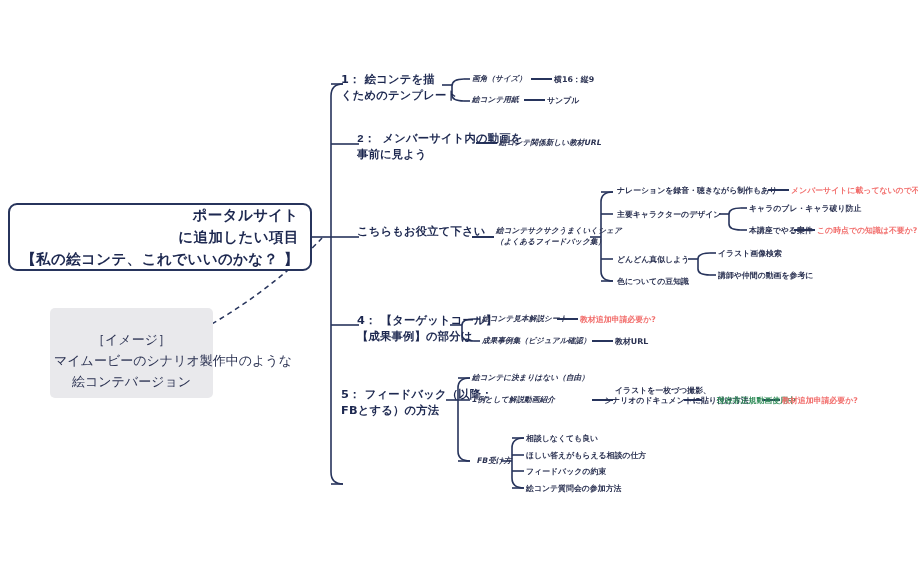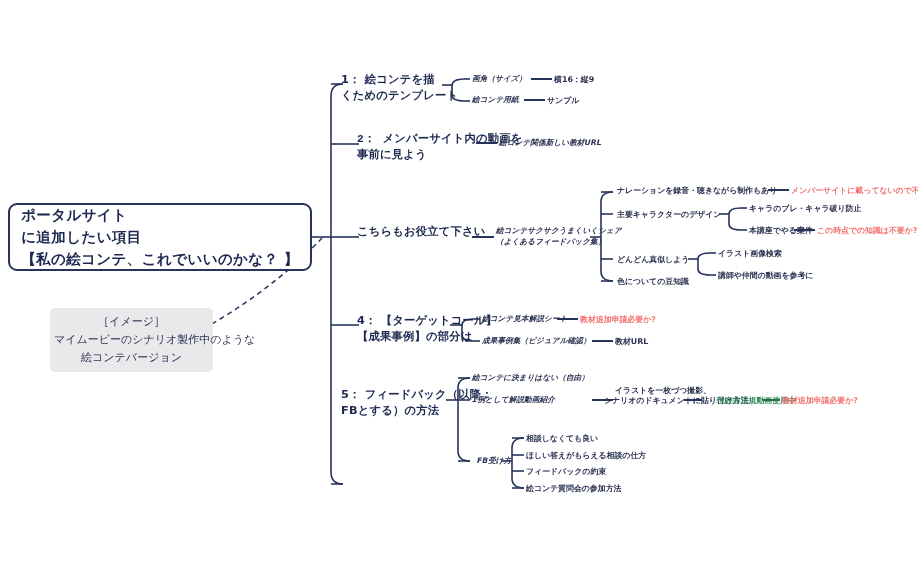--- a/index.html
+++ b/index.html
@@ -18,31 +18,31 @@
 
   
   .root{
     left:8px;top:203px;width:304px;height:68px;
     border:2.2px solid #27345c;border-radius:9px;
     background:#ffffff;
     display:flex;align-items:center;justify-content:center;
     box-sizing:border-box;
   }
   .root-txt{
-    text-align:left;font-size:14.5px;font-weight:700;color:#1d2850;
+    text-align:right;font-size:14.5px;font-weight:700;color:#1d2850;
     line-height:1.52;letter-spacing:.4px;
   }
   .root-txt span{display:block;}
 
   
   .note{
     left:50px;top:308px;width:163px;
     background:#e9e9ec;border-radius:5px;
-    padding:5px 4px 6px 4px;box-sizing:border-box;
-    text-align:center;font-size:11px;color:#2b3252;line-height:1.62;
+    padding:21px 4px 6px 4px;box-sizing:border-box;
+    text-align:center;font-size:13px;color:#2b3252;line-height:1.62;
   }
   .note span{display:block;}
 
   
   .lvl1{font-size:11.3px;font-weight:700;color:#1d2850;letter-spacing:.2px;}
   .lvl1 span{display:block;}
 
   
   .lvl2{font-size:8.1px;font-weight:700;color:#2b3252;letter-spacing:.1px;}
   .lvl2 span{display:block;}

